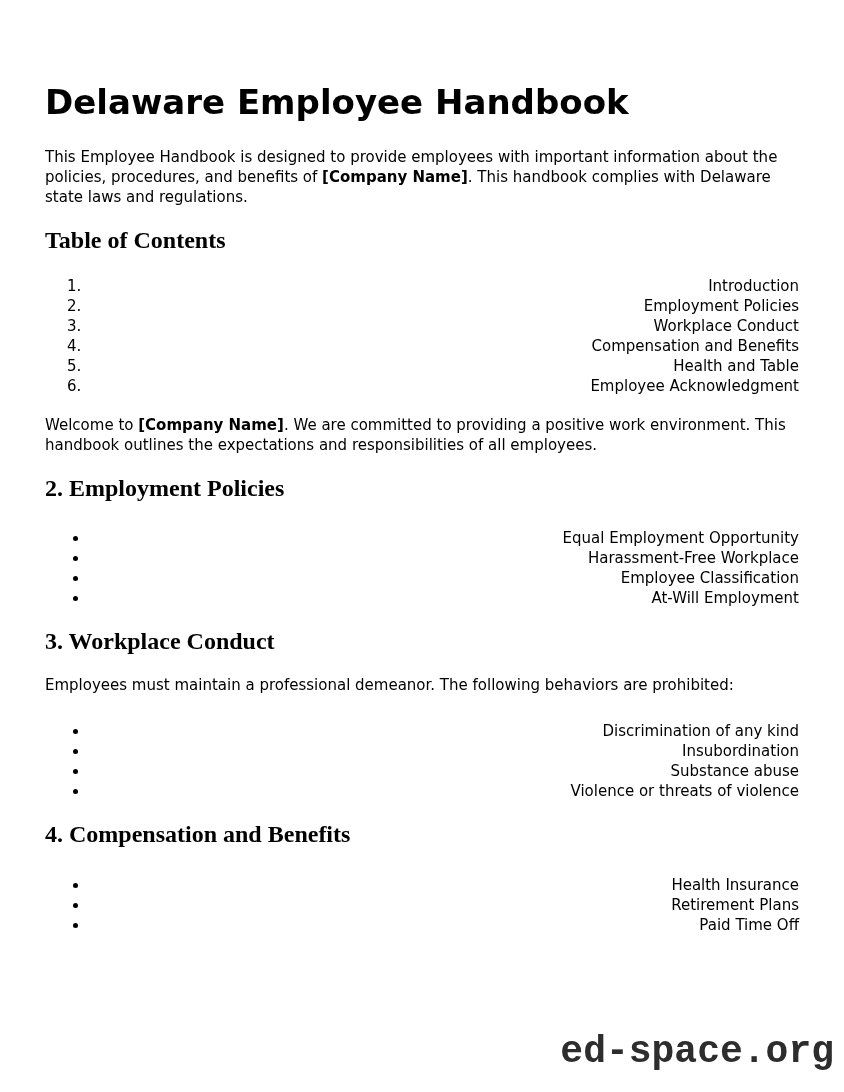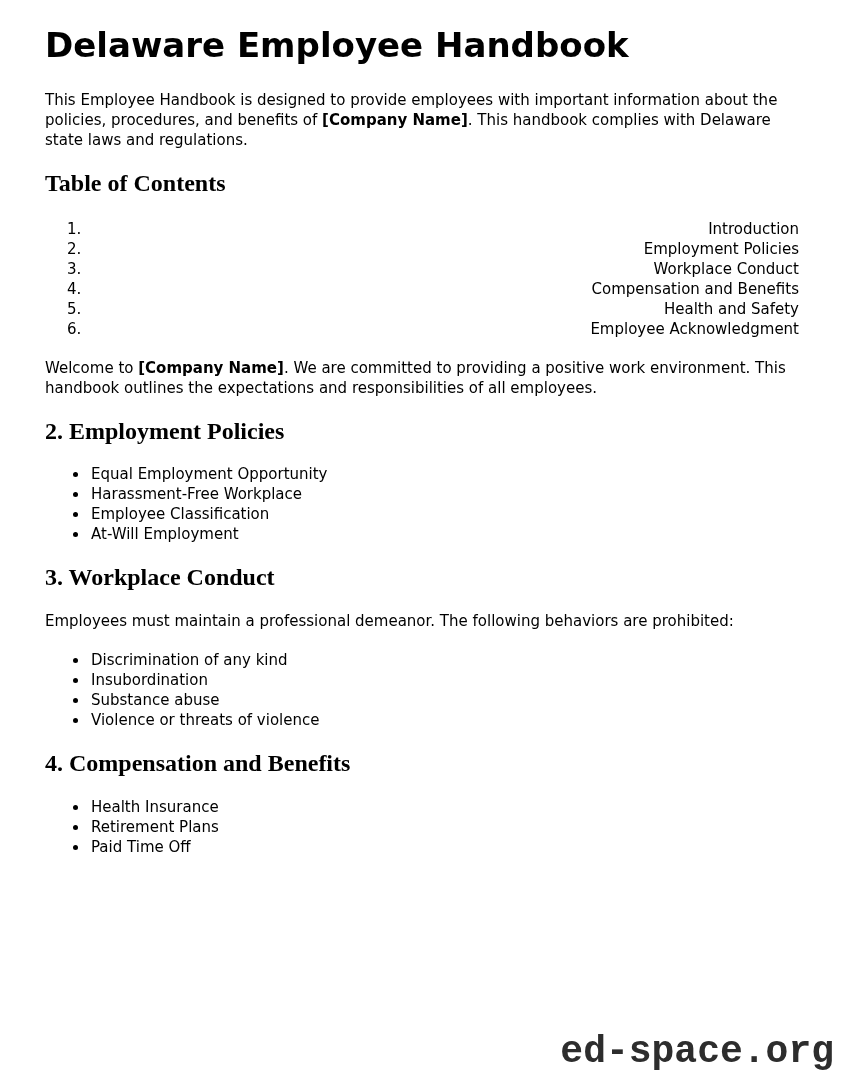--- a/index.html
+++ b/index.html
@@ -9,21 +9,21 @@
   }
   body {
     width: 844px;
     height: 1092px;
     position: relative;
     overflow: hidden;
     font-family: "DejaVu Sans", sans-serif;
     color: #000000;
   }
   .page {
-    padding: 25px 45px 0 45px;
+    padding: 82px 45px 0 45px;
     box-sizing: border-box;
   }
   h1.doc-title {
     font-size: 34px;
     line-height: 1.2;
     font-weight: bold;
     margin: 0 0 24px 0;
   }
   h2.section-heading {
     font-size: 24px;
@@ -41,25 +41,26 @@
   p.para strong { font-weight: bold; }
   ol.toc-list {
     margin: 21px 0 0 0;
     padding: 0 0 0 41px;
     font-size: 15px;
     line-height: 20px;
     list-style: decimal;
     text-align: right;
   }
   ul.bullet-list {
-    margin: 19px 0 0 0;
+    margin: 26px 0 0 0;
     padding: 0 0 0 44px;
     font-size: 15px;
     line-height: 20px;
     list-style: disc;
+    text-align: right;
   }
   ol.toc-list li, ul.bullet-list li { padding-left: 2px; }
   .watermark {
     position: absolute;
     top: 1030px;
     right: 10px;
     font-family: "Liberation Mono", "DejaVu Sans Mono", monospace;
     font-size: 38px;
     font-weight: bold;
     color: #2d2d2d;
@@ -75,21 +76,21 @@
 
   <p class="para"><span>This Employee Handbook is designed to provide employees with important information about the policies, procedures, and benefits of </span><strong>[Company Name]</strong><span>. This handbook complies with Delaware state laws and regulations.</span></p>
 
   <h2 class="section-heading">Table of Contents</h2>
 
   <ol class="toc-list">
     <li>Introduction</li>
     <li>Employment Policies</li>
     <li>Workplace Conduct</li>
     <li>Compensation and Benefits</li>
-    <li>Health and Safety</li>
+    <li>Health and Table</li>
     <li>Employee Acknowledgment</li>
   </ol>
 
 
   <p class="para"><span>Welcome to </span><strong>[Company Name]</strong><span>. We are committed to providing a positive work environment. This handbook outlines the expectations and responsibilities of all employees.</span></p>
 
   <h2 class="section-heading">2. Employment Policies</h2>
 
 
   <ul class="bullet-list">

